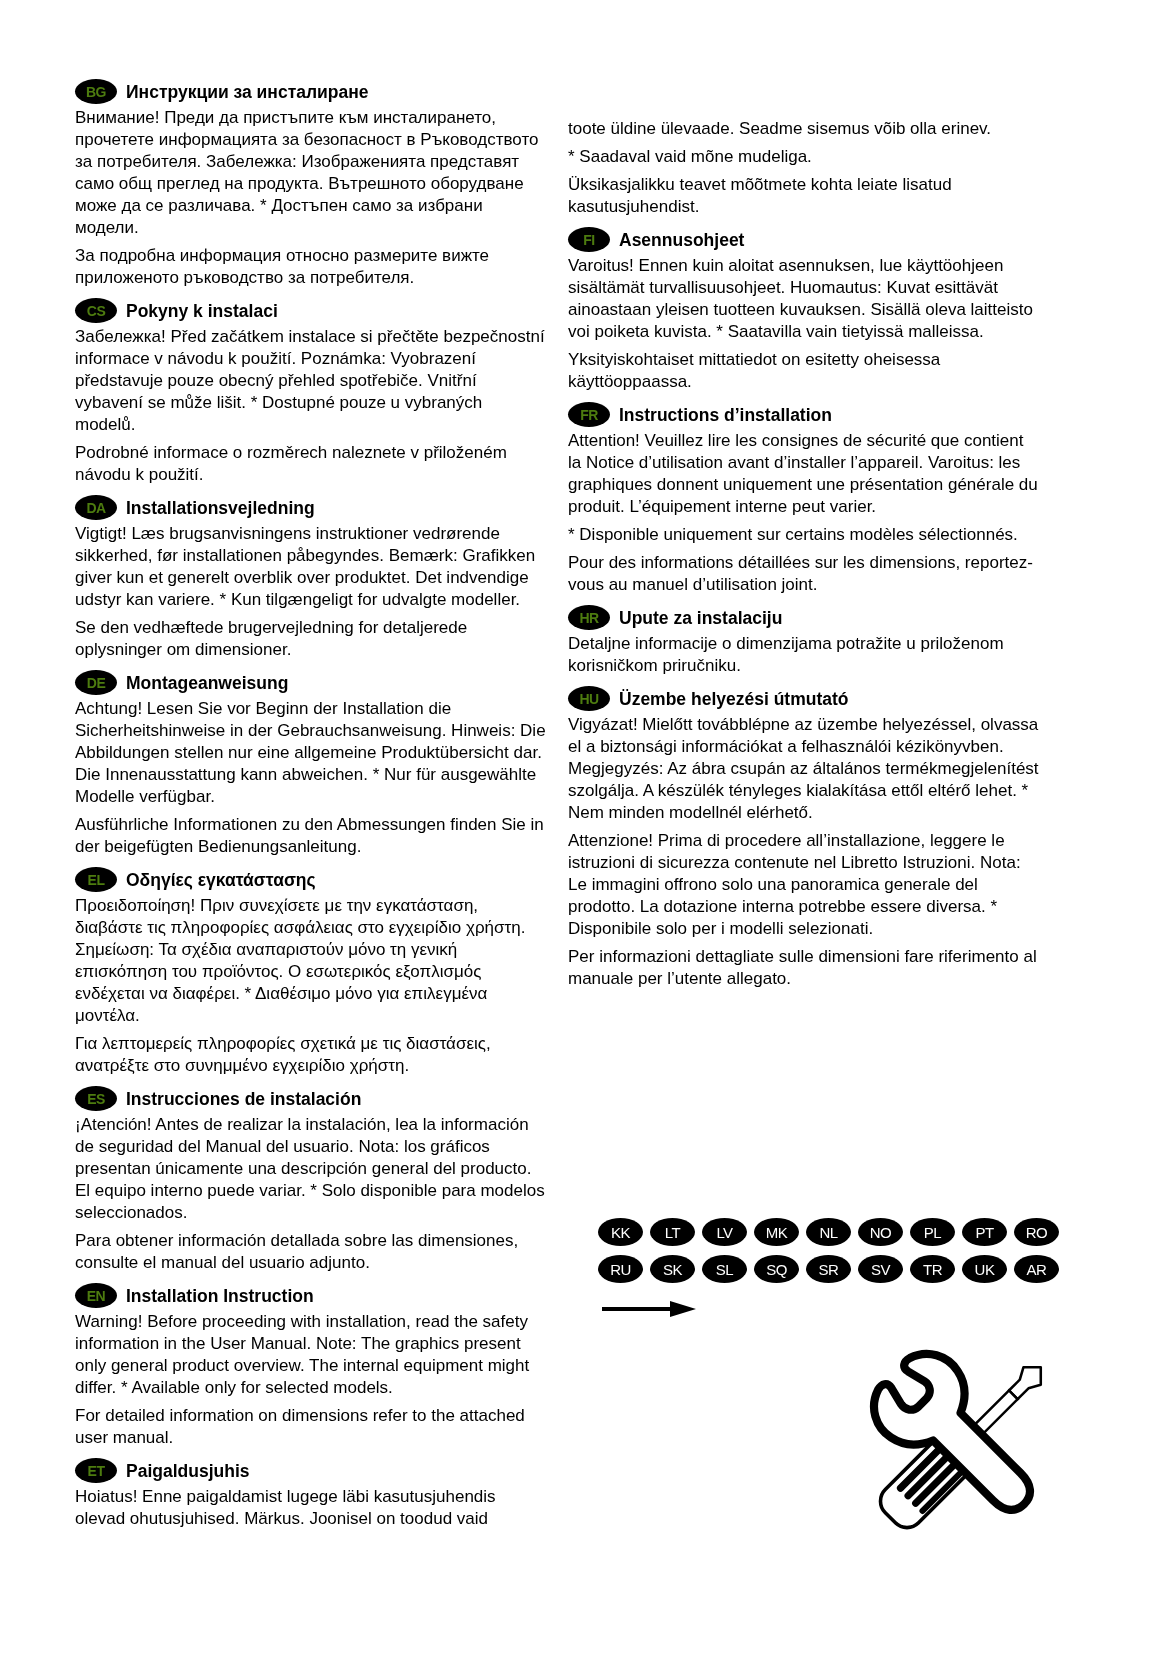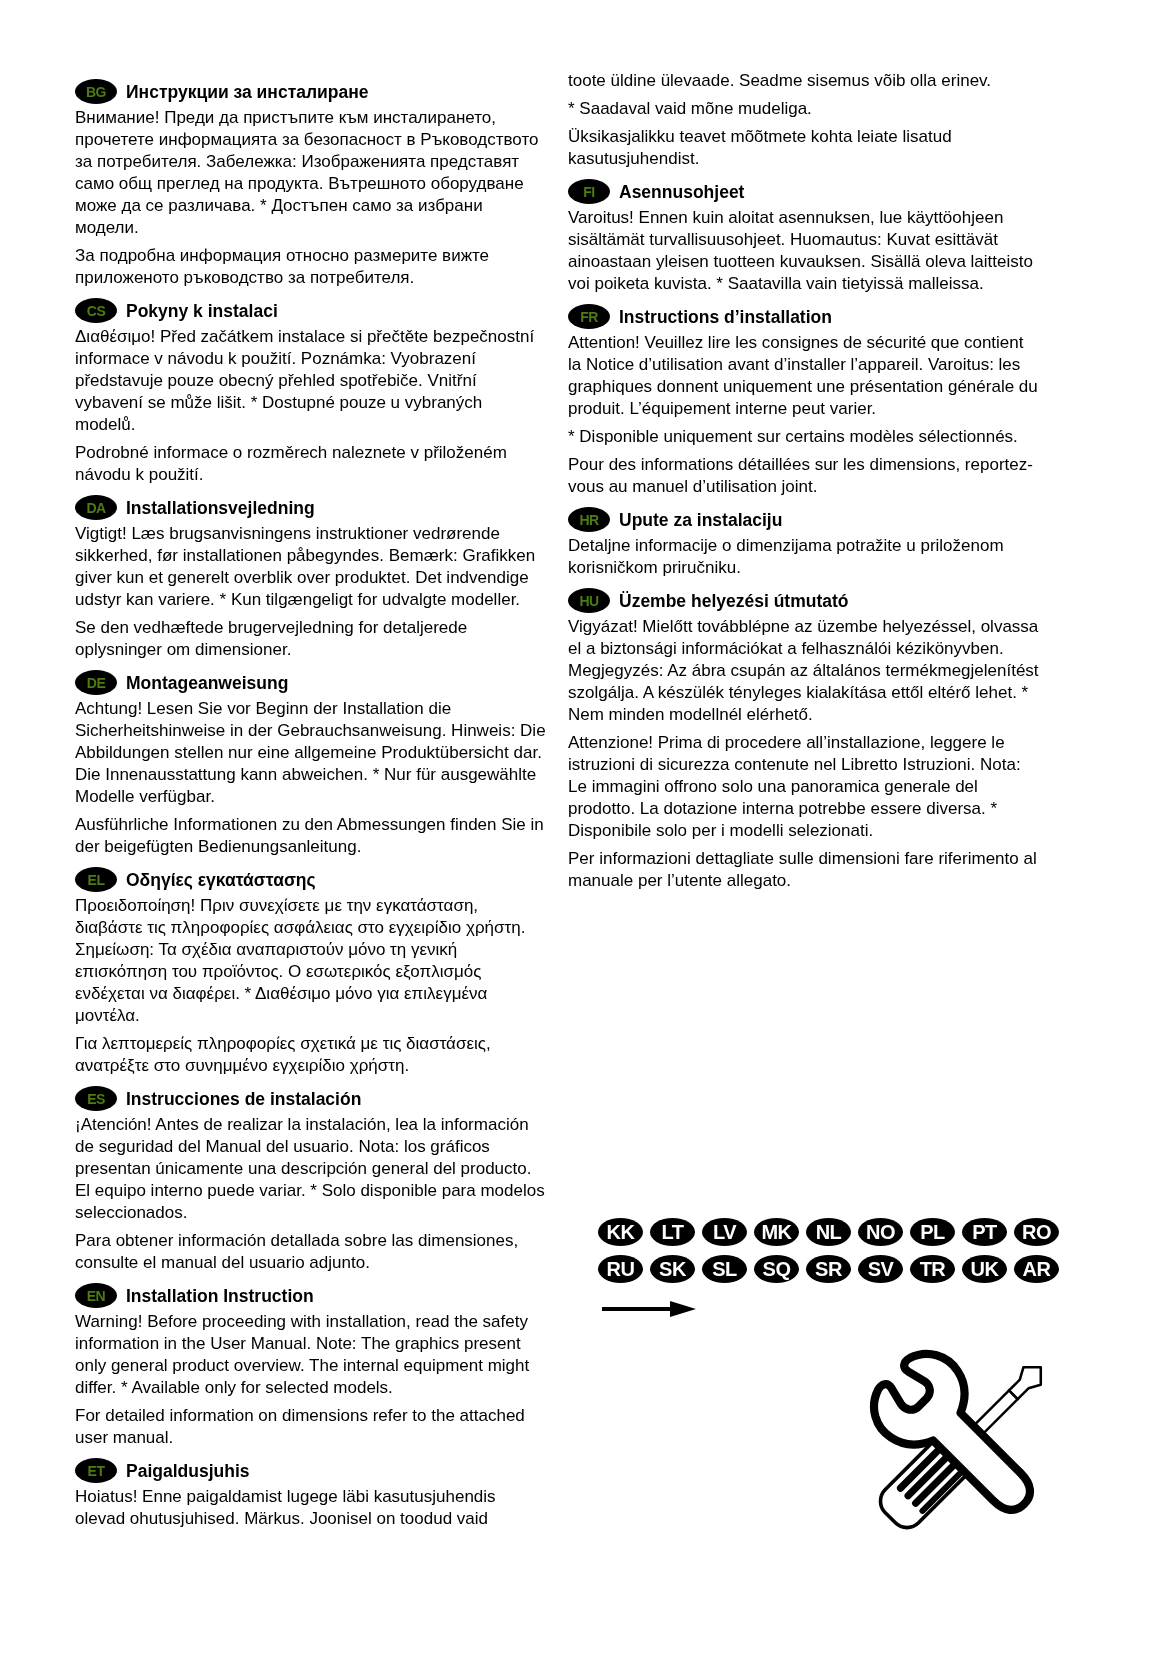--- a/index.html
+++ b/index.html
@@ -9,41 +9,41 @@
     font-family:"Liberation Sans", sans-serif;
     color:#000; overflow:hidden;
   }
   .page { position:absolute; inset:0; background:#fff; }
   .col {
     position:absolute; top:70px; width:472px;
     font-size:17px; line-height:22px;
     text-align:left;
   }
   .col-left  { left:75px; }
-  .col-right { left:568px; }
+  .col-right { left:568px;margin-top:48px; }
   .section { margin-top:4px; }
   .sec-head {
     display:flex; align-items:center; gap:9px;
     margin:9px 0 3px; font-weight:bold; font-size:17.5px;
   }
   .lang-badge {
     display:inline-flex; align-items:center; justify-content:center;
     width:42px; height:25px; flex:none;
     background:#000; color:#4d7c0f; border-radius:50%;
     font-weight:bold; font-size:14px; letter-spacing:-0.5px;
   }
   p.para { margin:0 0 6px; }
   b { font-weight:normal; }
   .badges-block { position:absolute; left:598px; top:1218px; width:465px; }
   .badges-row { display:flex; gap:7px; margin-bottom:9px; }
   .badge-lg {
     display:inline-flex; align-items:center; justify-content:center;
     width:45px; height:28px; flex:none;
     background:#000; color:#fff; border-radius:50%;
-    font-weight:bold; font-size:20px; letter-spacing:-0.5px;
+    font-weight:normal; font-size:15px; letter-spacing:-0.5px;
   }
   .arrow-wrap { position:absolute; left:600px; top:1298px; }
   .tools-wrap { position:absolute; left:858px; top:1330px; }
 </style>
 </head>
 <body>
 
 <div class="page">
 
   <div class="col col-left" id="col-left">
@@ -53,21 +53,21 @@
           <span>Инструкции за инсталиране</span>
         </div>
         <p class="para"><b>Внимание!</b> Преди да пристъпите към инсталирането, прочетете информацията за безопасност в Ръководството за потребителя. <b>Забележка:</b> Изображенията представят само общ преглед на продукта. Вътрешното оборудване може да се различава. * Достъпен само за избрани модели.</p>
         <p class="para">За подробна информация относно размерите вижте приложеното ръководство за потребителя.</p>
       </div>
       <div class="section">
         <div class="sec-head">
           <span class="lang-badge">CS</span>
           <span>Pokyny k instalaci</span>
         </div>
-        <p class="para"><b>Διαθέσιμο!</b> Před začátkem instalace si přečtěte bezpečnostní informace v návodu k použití. <b>Poznámka:</b> Vyobrazení představuje pouze obecný přehled spotřebiče. Vnitřní vybavení se může lišit. * Dostupné pouze u vybraných modelů.</p>
+        <p class="para"><b>Забележка!</b> Před začátkem instalace si přečtěte bezpečnostní informace v návodu k použití. <b>Poznámka:</b> Vyobrazení představuje pouze obecný přehled spotřebiče. Vnitřní vybavení se může lišit. * Dostupné pouze u vybraných modelů.</p>
         <p class="para">Podrobné informace o rozměrech naleznete v přiloženém návodu k použití.</p>
       </div>
       <div class="section">
         <div class="sec-head">
           <span class="lang-badge">DA</span>
           <span>Installationsvejledning</span>
         </div>
         <p class="para"><b>Vigtigt!</b> Læs brugsanvisningens instruktioner vedrørende sikkerhed, før installationen påbegyndes. <b>Bemærk:</b> Grafikken giver kun et generelt overblik over produktet. Det indvendige udstyr kan variere. * Kun tilgængeligt for udvalgte modeller.</p>
         <p class="para">Se den vedhæftede brugervejledning for detaljerede oplysninger om dimensioner.</p>
       </div>
@@ -118,20 +118,21 @@
         <p class="para">* Saadaval vaid mõne mudeliga.</p>
         <p class="para">Üksikasjalikku teavet mõõtmete kohta leiate lisatud kasutusjuhendist.</p>
       </div>
     <div id="col-right-sections">
         <div class="section">
           <div class="sec-head">
             <span class="lang-badge">FI</span>
             <span>Asennusohjeet</span>
           </div>
           <p class="para"><b>Varoitus!</b> Ennen kuin aloitat asennuksen, lue käyttöohjeen sisältämät turvallisuusohjeet. <b>Huomautus:</b> Kuvat esittävät ainoastaan yleisen tuotteen kuvauksen. Sisällä oleva laitteisto voi poiketa kuvista. * Saatavilla vain tietyissä malleissa.</p>
+          <p class="para">Yksityiskohtaiset mittatiedot on esitetty oheisessa käyttöoppaassa.</p>
         </div>
         <div class="section">
           <div class="sec-head">
             <span class="lang-badge">FR</span>
             <span>Instructions d’installation</span>
           </div>
           <p class="para"><b>Attention!</b> Veuillez lire les consignes de sécurité que contient la Notice d’utilisation avant d’installer l’appareil. <b>Varoitus:</b> les graphiques donnent uniquement une présentation générale du produit. L’équipement interne peut varier.</p>
           <p class="para">* Disponible uniquement sur certains modèles sélectionnés.</p>
           <p class="para">Pour des informations détaillées sur les dimensions, reportez-vous au manuel d’utilisation joint.</p>
         </div>

